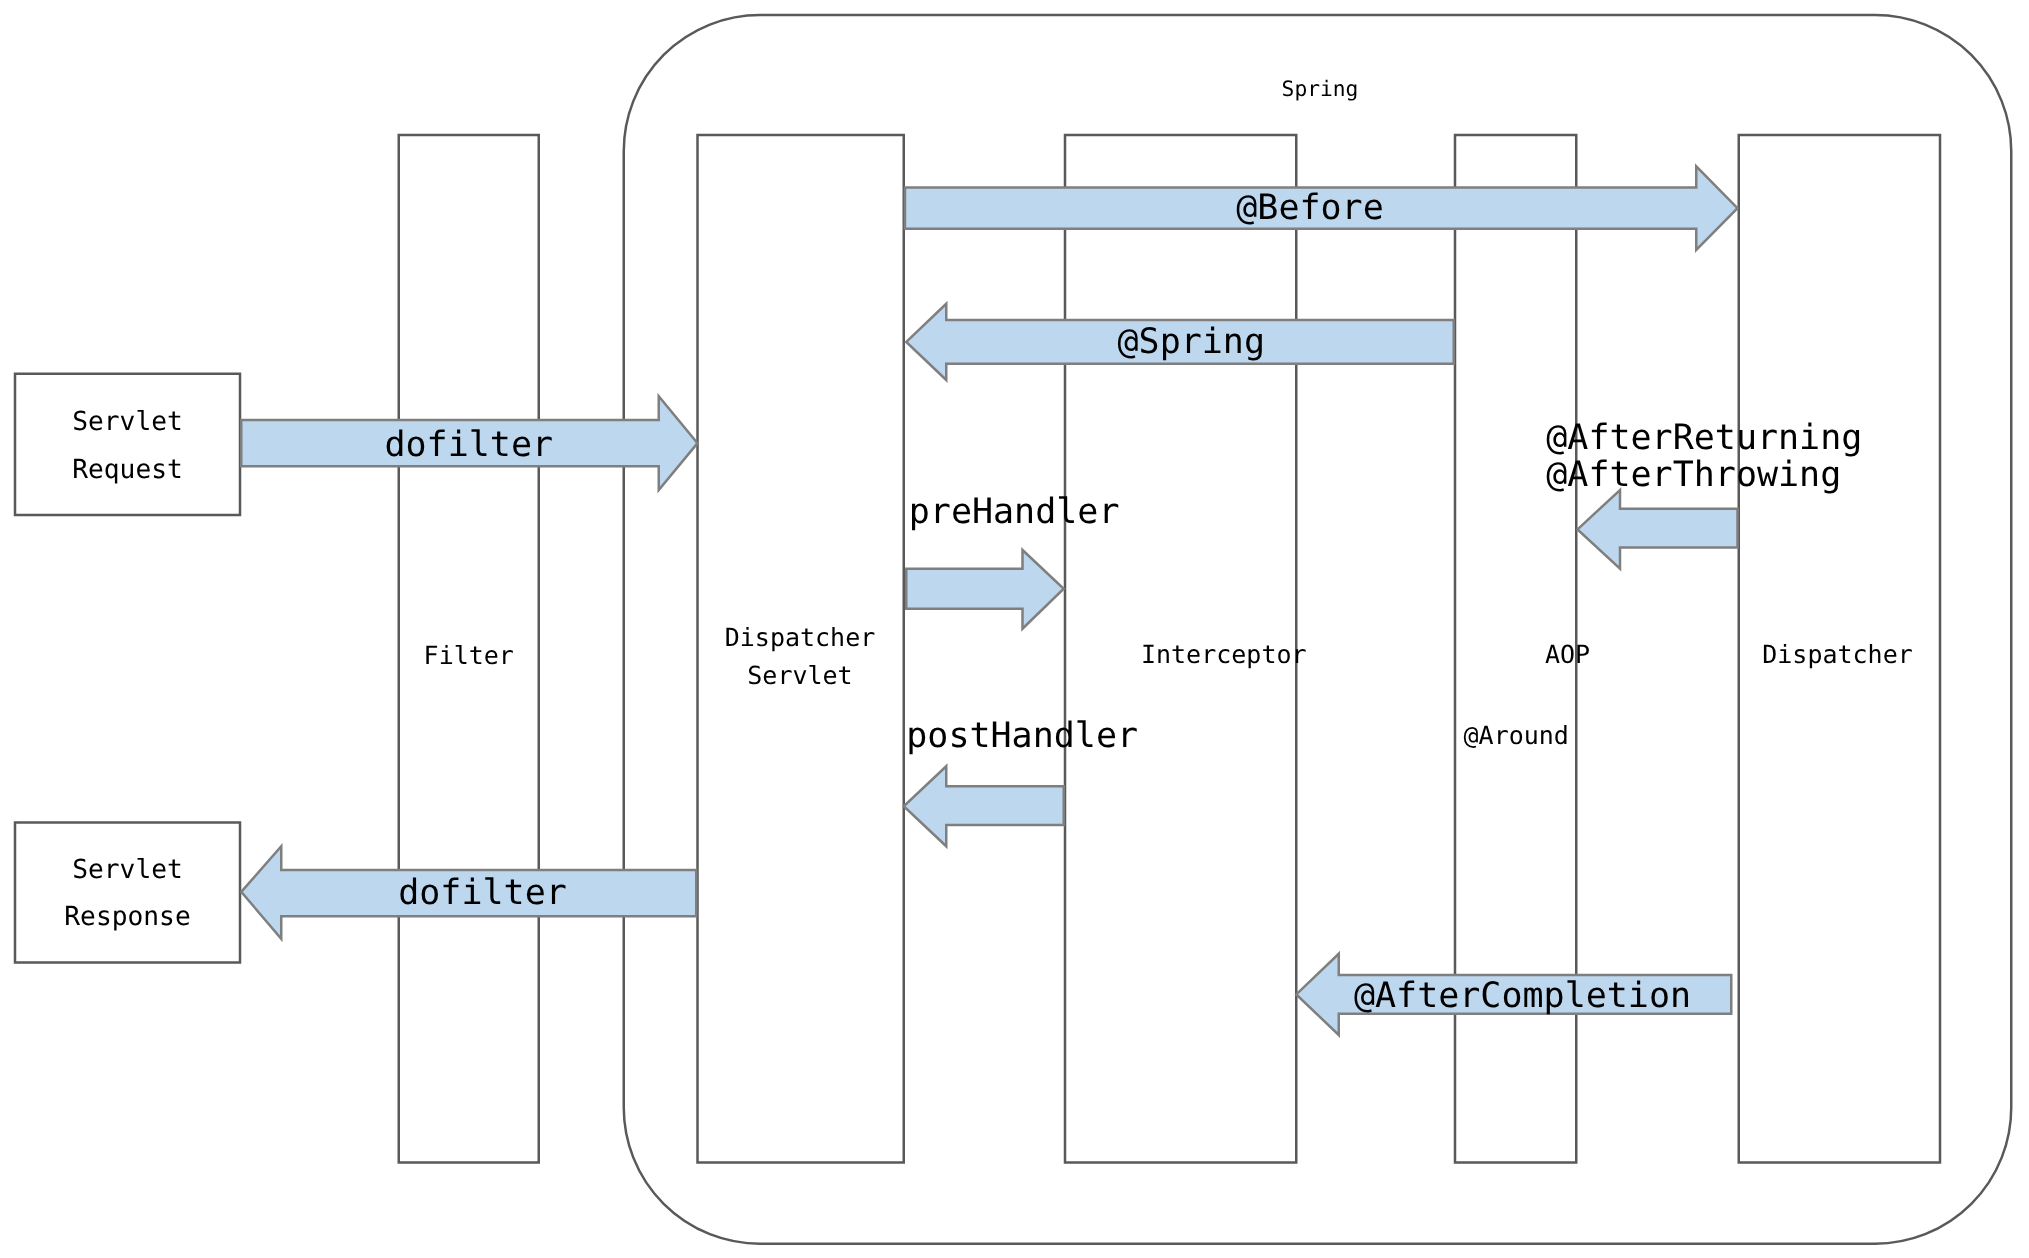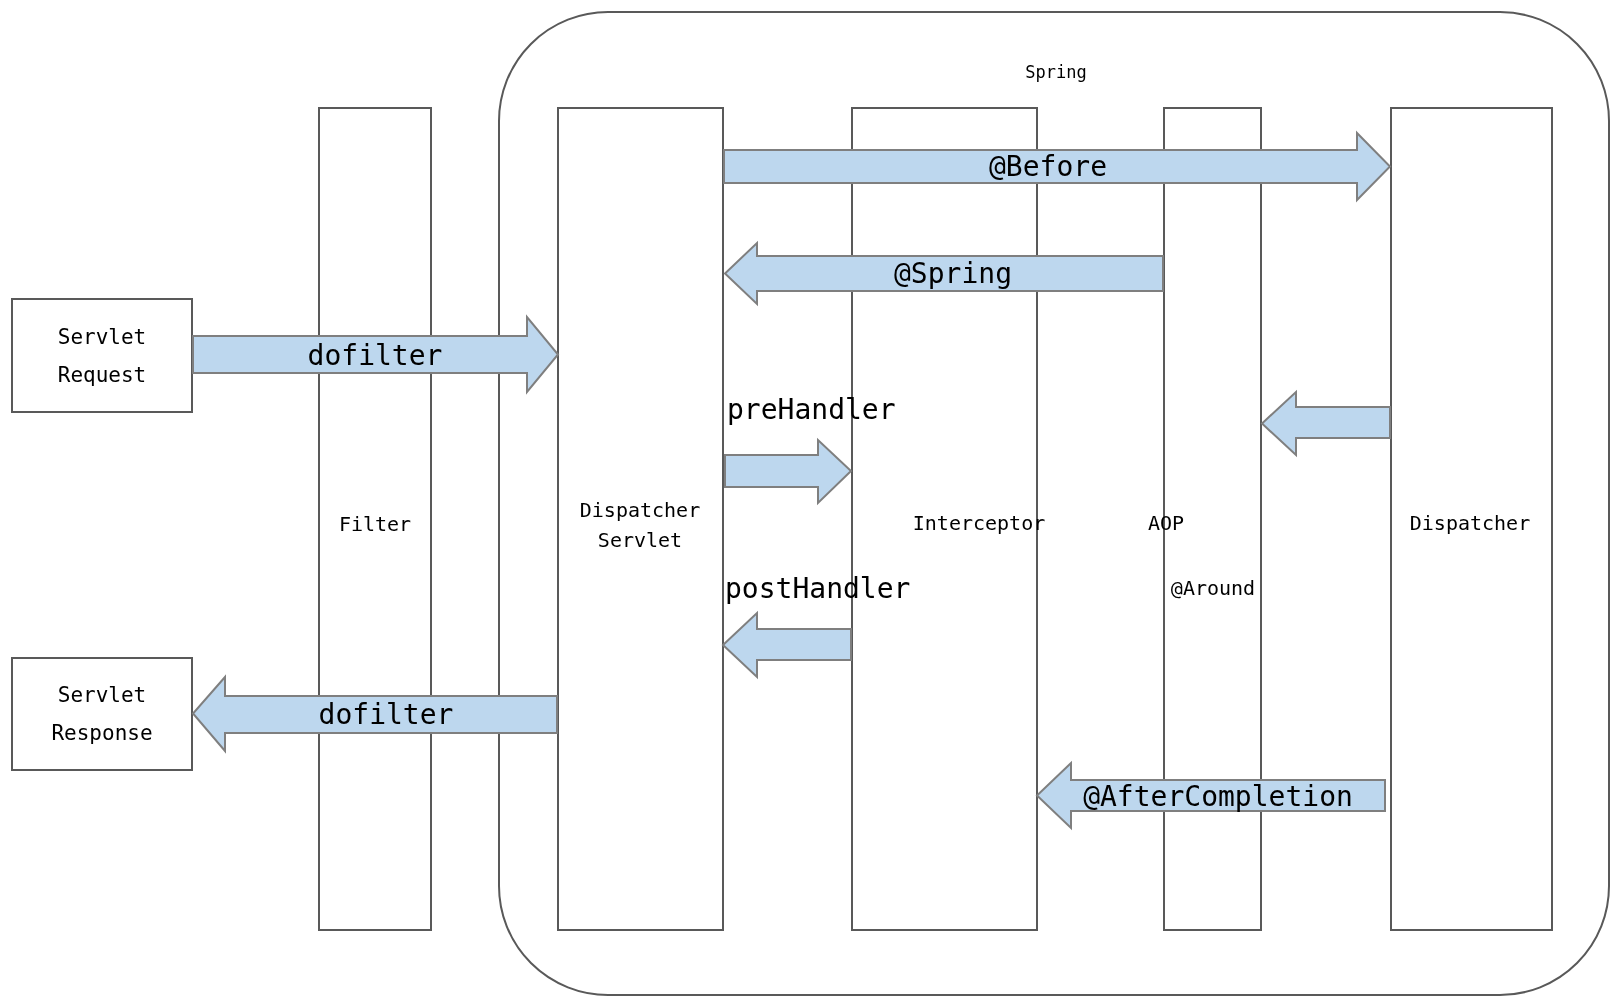--- a/index.html
+++ b/index.html
@@ -84,25 +84,29 @@
     <polygon class="arrow-poly" points="1385,780 1071,780 1071,763 1037,795.5 1071,828 1071,811 1385,811"></polygon>
     <polygon class="arrow-poly" points="557,696 225,696 225,677 193,713.5 225,751 225,733 557,733"></polygon>
   </svg>
 
   <div class="abs col-label" style="left:375px;top:524px;">Filter</div>
   <div class="abs col-label two-line" style="left:640px;top:525px;">
     <div>Dispatcher</div>
     <div>Servlet</div>
   </div>
   <div class="abs col-label" style="left:943px;top:523px;margin-left:36px;">Interceptor</div>
-  <div class="abs col-label" style="left:1166px;top:523px;">AOP</div>
+  <div class="abs col-label" style="left:1254px;top:523px;">AOP</div>
   <div class="abs col-label" style="left:1213px;top:588px;text-align:right;">@Around</div>
   <div class="abs col-label" style="left:1470px;top:523px;">Dispatcher</div>
 
   <div class="abs arrow-label centered" style="left:375px;top:355px;">dofilter</div>
   <div class="abs arrow-label centered" style="left:1048px;top:166px;">@Before</div>
   <div class="abs arrow-label centered" style="left:953px;top:273px;">@Spring</div>
   <div class="abs arrow-label v-centered" style="left:727px;top:409px;">preHandler</div>
   <div class="abs arrow-label v-centered" style="left:725px;top:588px;">postHandler</div>
+  <div class="abs arrow-label two-line" style="left:1237px;top:335px;">
+    <div>@AfterReturning</div>
+    <div>@AfterThrowing</div>
+  </div>
   <div class="abs arrow-label centered" style="left:1218px;top:796px;">@AfterCompletion</div>
   <div class="abs arrow-label centered" style="left:386px;top:714px;">dofilter</div>
 
 </div>
 
 </body></html>

